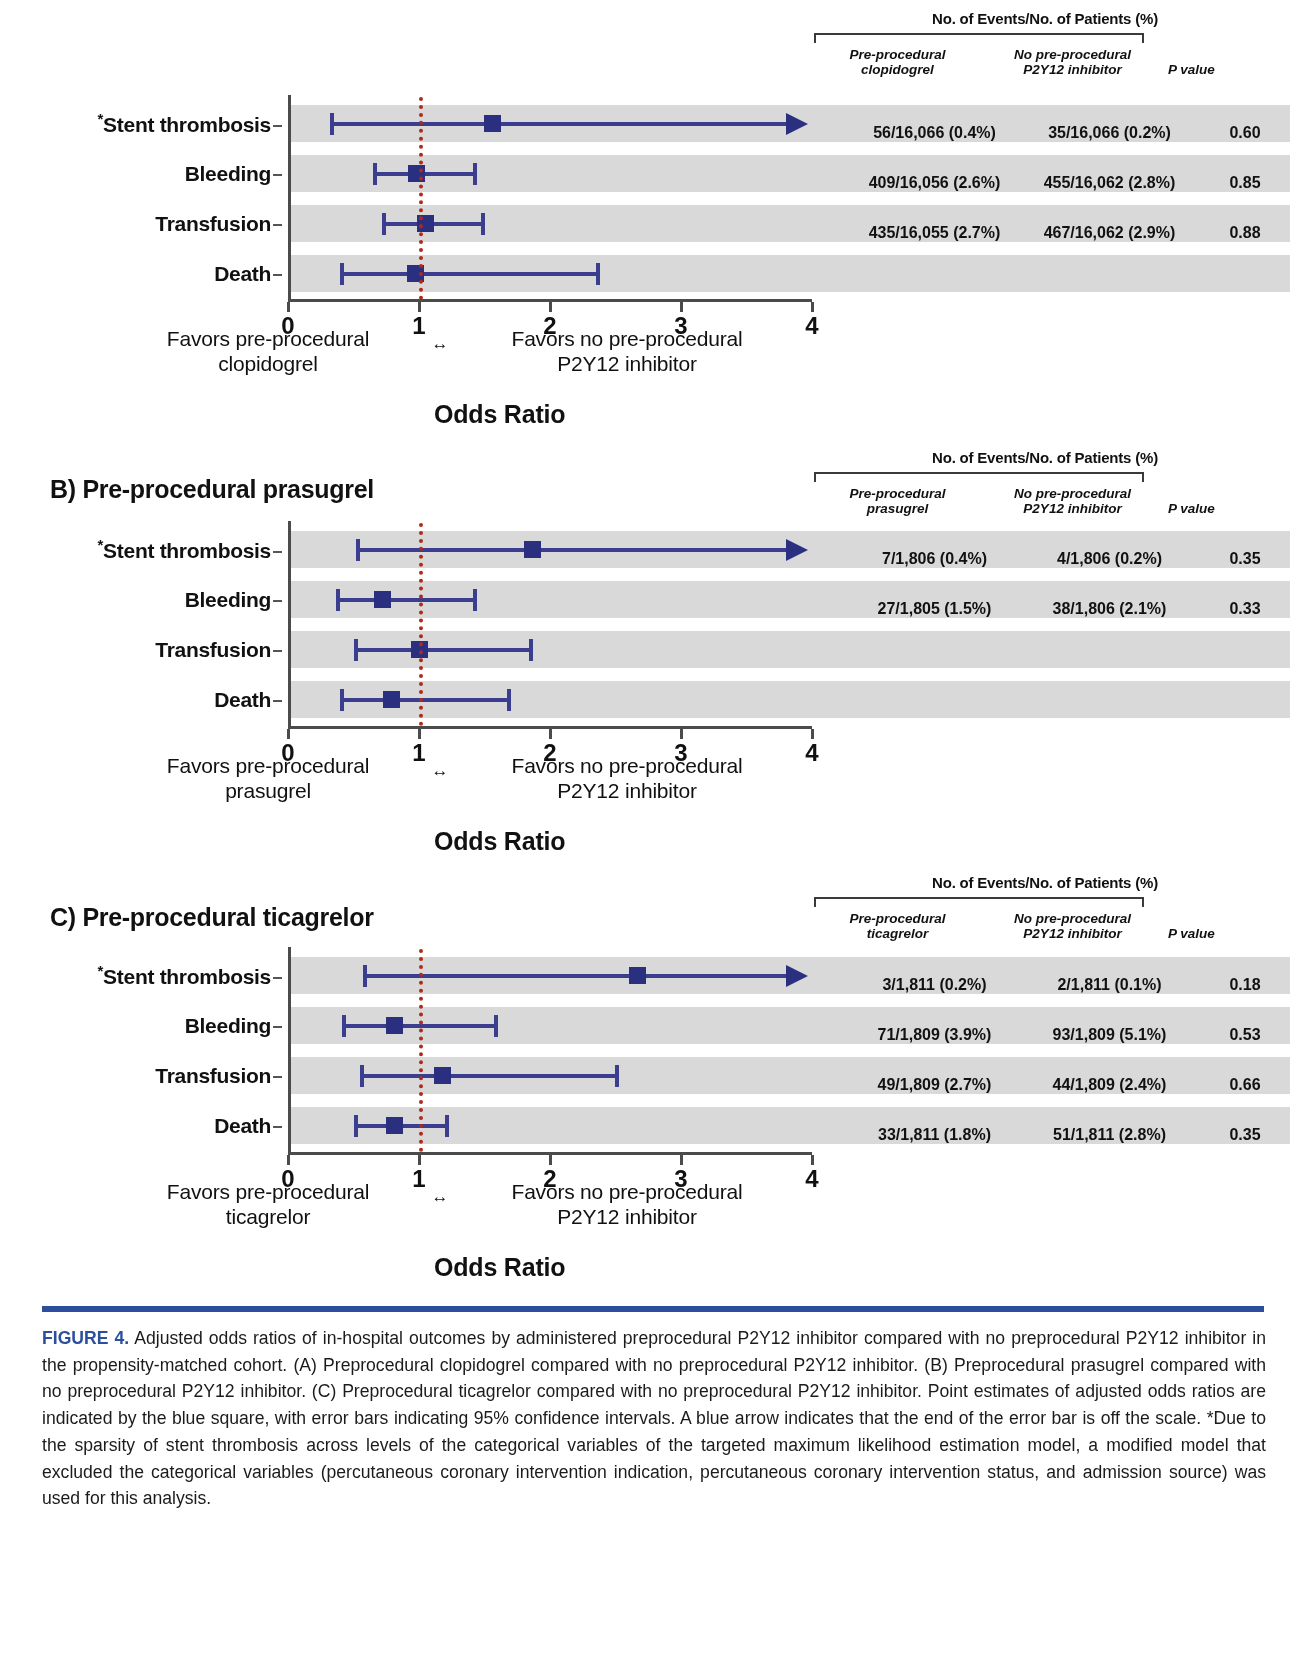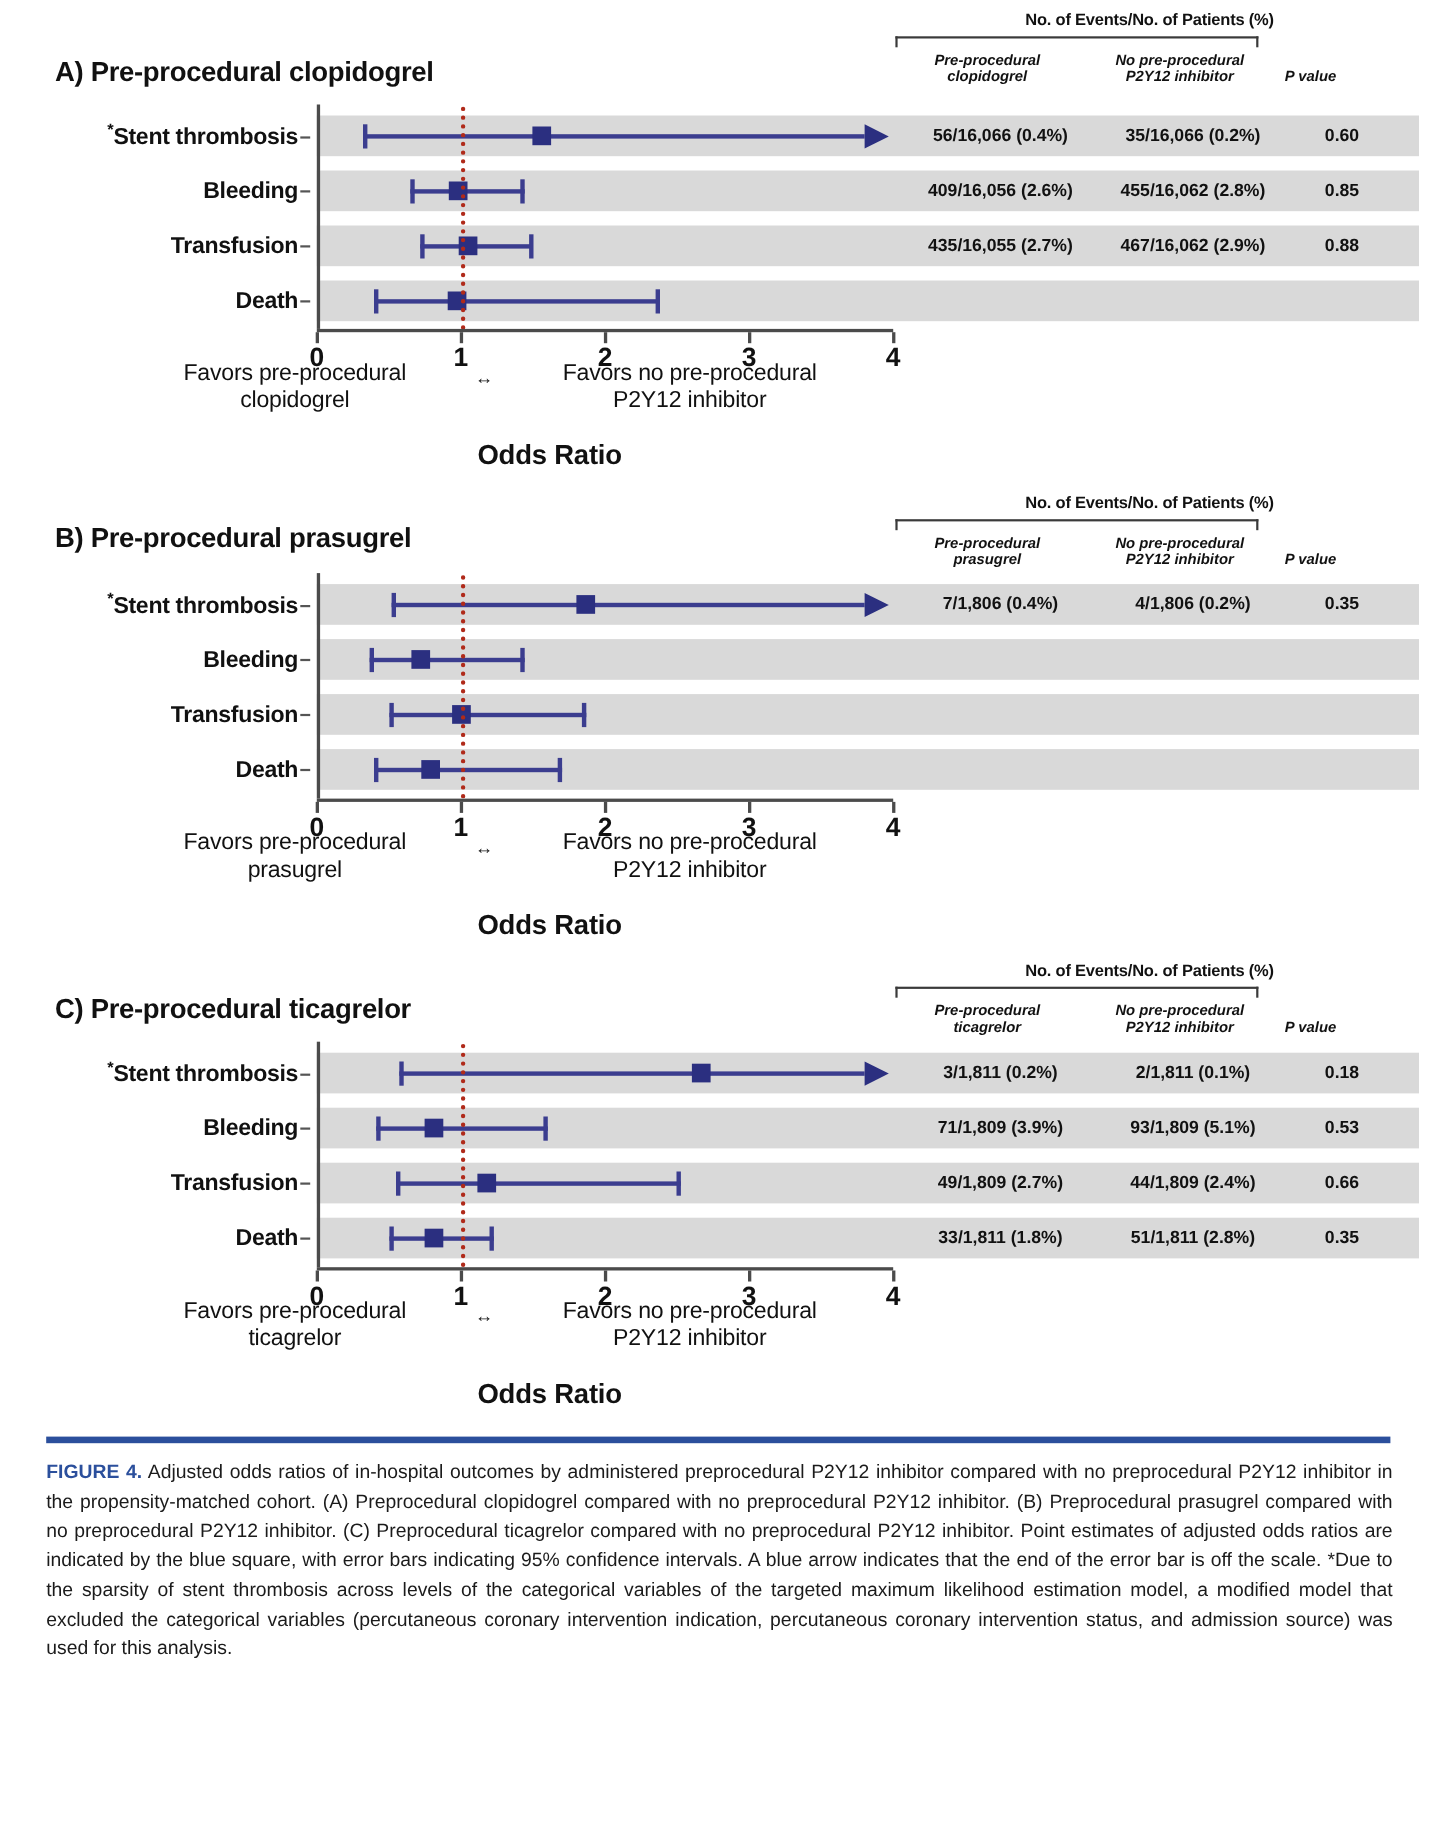--- a/index.html
+++ b/index.html
@@ -106,22 +106,22 @@
     top: 50%; margin-top: -11px;
     width: 0; height: 0;
     border-top: 11px solid transparent;
     border-bottom: 11px solid transparent;
     border-left: 22px solid #2b2f80;
   }
 
   
   .datacols {
     position: absolute;
-    left: 822px; top: 0; height: 37px;
-    display: flex; align-items: center;
+    left: 847px; top: 0; height: 37px;
+    display: flex; align-items: flex-end;
   }
   .datacols .d { font-size: 16px; font-weight: bold; text-align: center; white-space: nowrap; }
   .d.c1 { width: 175px; }
   .d.c2 { width: 175px; }
   .d.c3 { width: 96px; text-align: center; }
 
   
   .axis {
     position: absolute;
     left: 288px; width: 524px; height: 3px; background: #4b4b4b;
@@ -182,21 +182,20 @@
     <div class="panel" style="position: absolute; left: 0px; top: 0px; width: 1304px; height: 1662px; pointer-events: none;">
       <div class="tablehead" style="top: 10px;">
         <div class="grouptitle">No. of Events/No. of Patients (%)</div>
         <div class="bracket"></div>
         <div class="colheads">
           <div class="ch c1">Pre-procedural<br>clopidogrel</div>
           <div class="ch c2">No pre-procedural<br>P2Y12 inhibitor</div>
           <div class="ch c3"><span class="pv">P value</span></div>
         </div>
       </div>
-      <div class="ptitle" style="left: 50px; top: 52px;">A) Pre-procedural clopidogrel</div>
       <div class="rows" style="top: 105px;">
         <div class="row banded" style="margin-top: 0px;">
           <div class="rowlabel"><span class="star">*</span>Stent thrombosis<span class="tick"></span></div>
           <div class="plot">
             <div class="errbar" style="left: 41.92px; width: 456.08px;"></div>
             <div class="cap" style="left: 41.92px;"></div>
             <div class="arrowhead" style="left: 498px;"></div>
             <div class="marker" style="left: 195.86px;"></div>
           </div>
           <div class="datacols">
@@ -290,20 +289,25 @@
           </div>
         </div>
         <div class="row banded" style="margin-top: 13px;">
           <div class="rowlabel">Bleeding<span class="tick"></span></div>
           <div class="plot">
             <div class="errbar" style="left: 48.47px; width: 140.17px;"></div>
             <div class="cap" style="left: 48.47px;"></div>
             <div class="cap" style="left: 184.64px;"></div>
             <div class="marker" style="left: 85.82px;"></div>
           </div>
+          <div class="datacols">
+            <div class="d c1">27/1,805 (1.5%)</div>
+            <div class="d c2">38/1,806 (2.1%)</div>
+            <div class="d c3">0.33</div>
+          </div>
         </div>
         <div class="row banded" style="margin-top: 13px;">
           <div class="rowlabel">Transfusion<span class="tick"></span></div>
           <div class="plot">
             <div class="errbar" style="left: 65.5px; width: 179.47px;"></div>
             <div class="cap" style="left: 65.5px;"></div>
             <div class="cap" style="left: 240.97px;"></div>
             <div class="marker" style="left: 122.5px;"></div>
           </div>
         </div>

